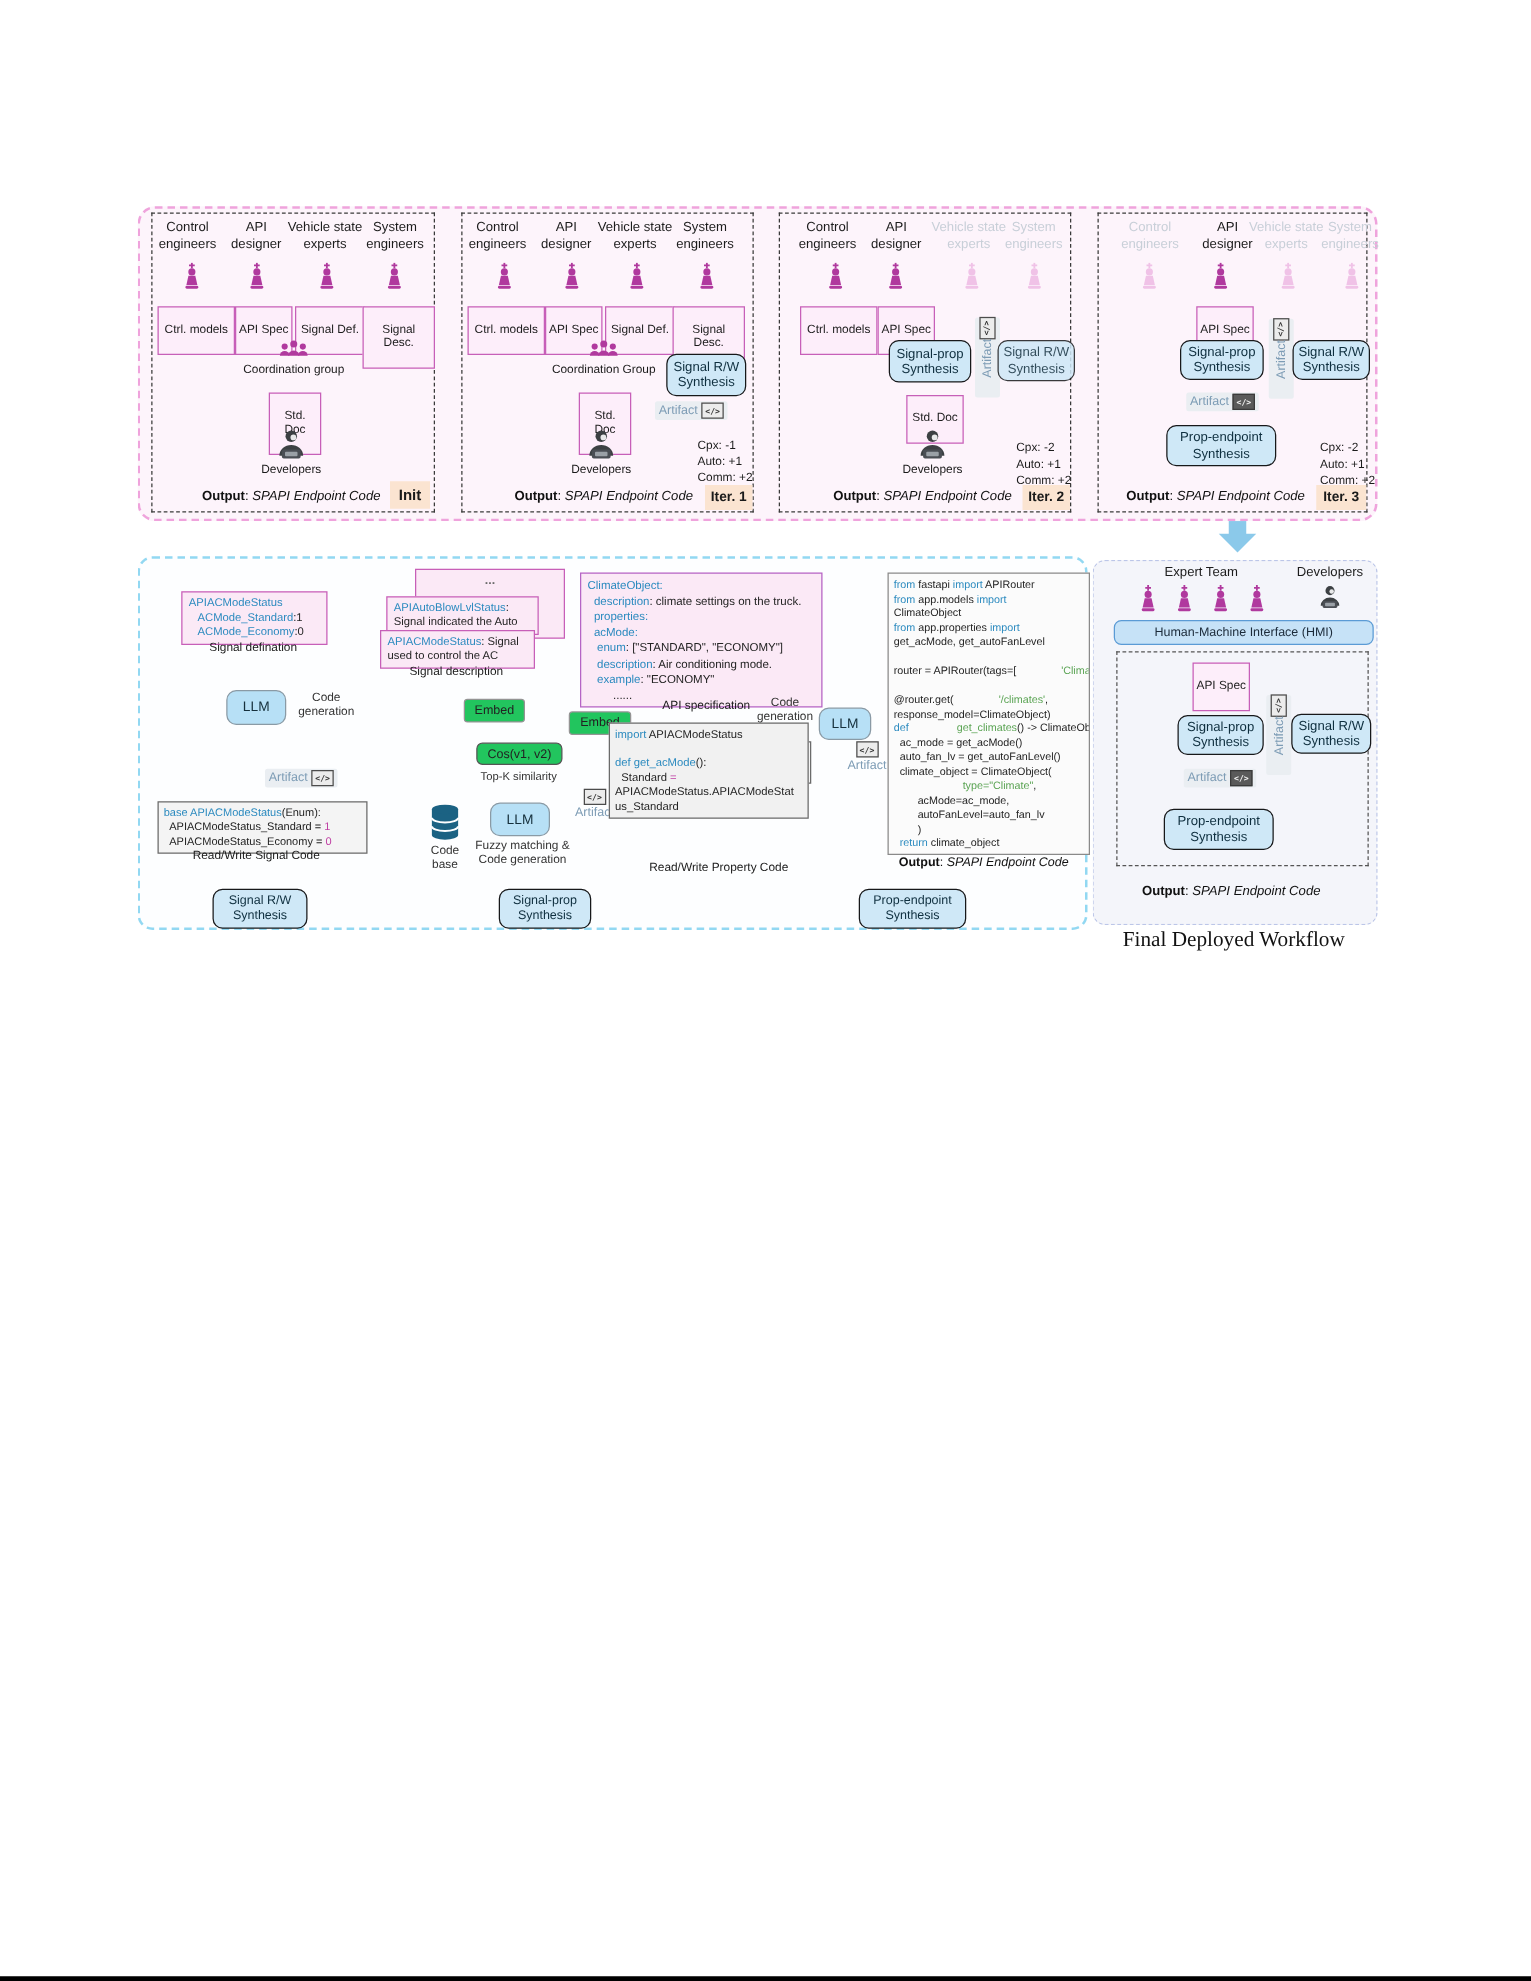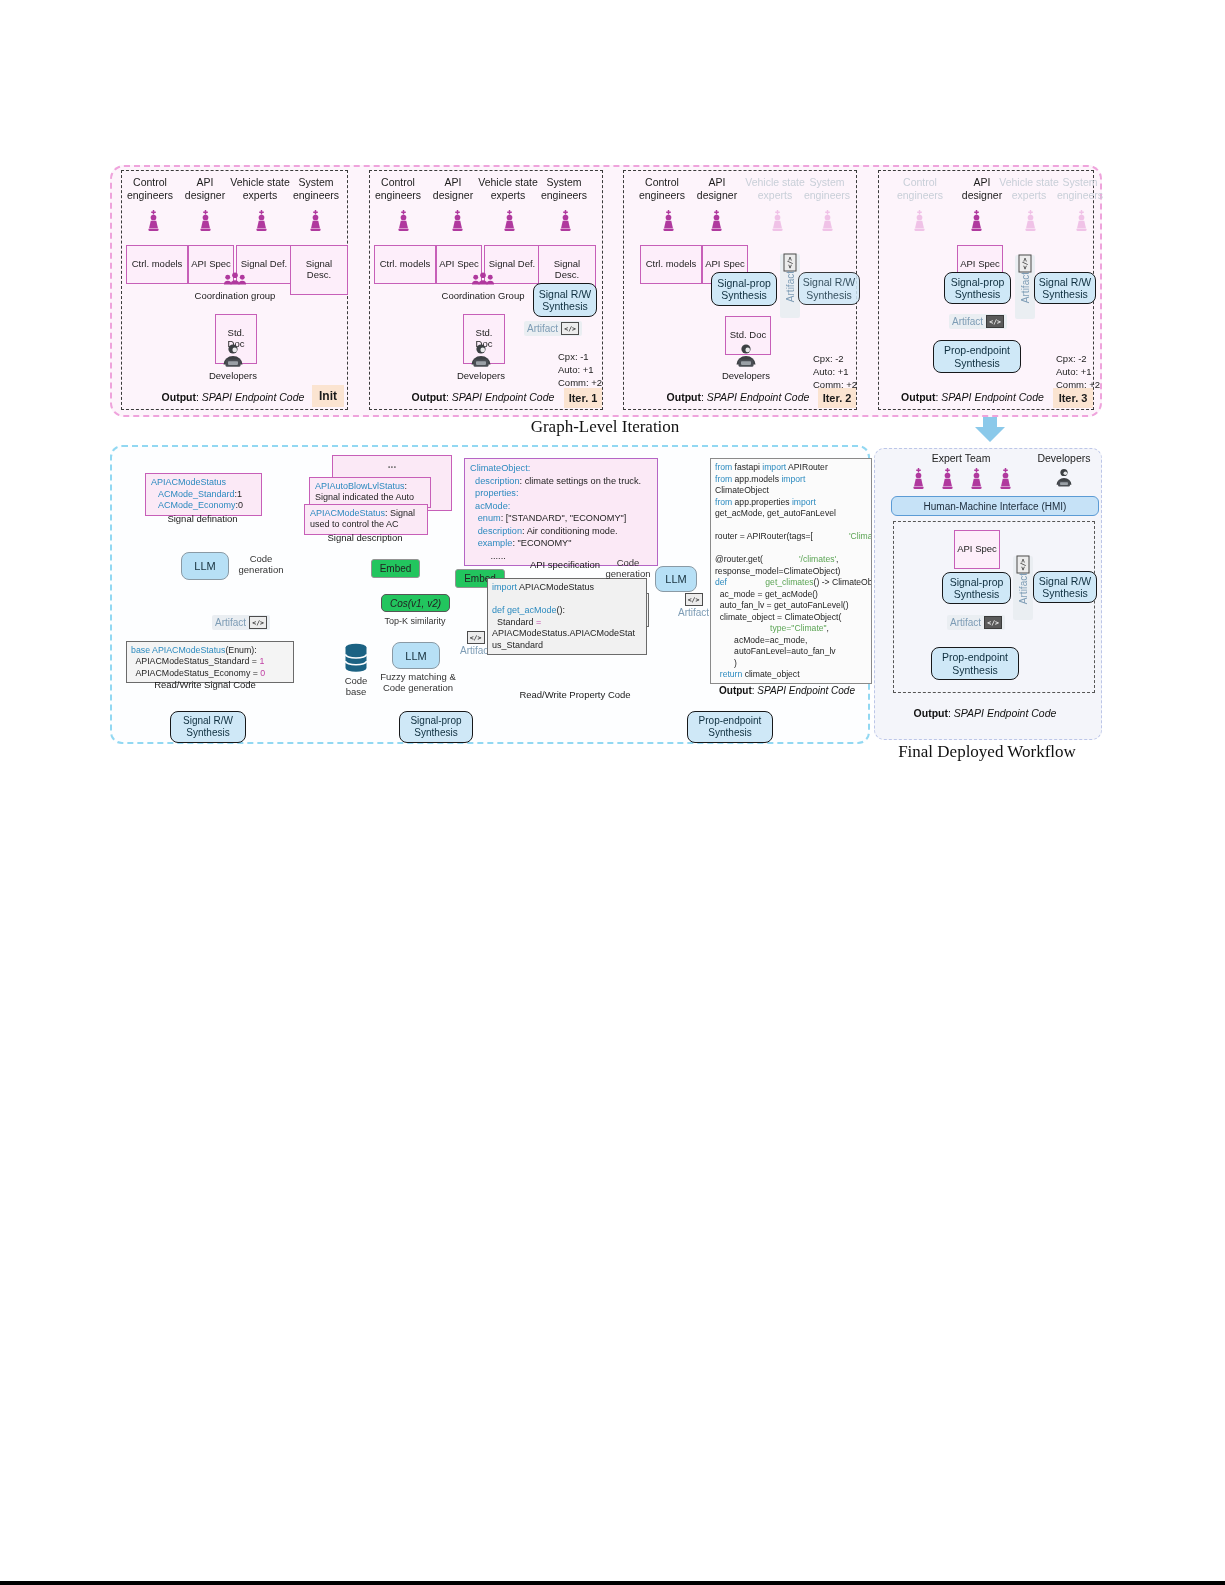--- a/index.html
+++ b/index.html
@@ -377,21 +377,20 @@
 </div>
 <div class="abs synth" style="left:933px;top:340px;width:86px;height:31px;">Prop-endpoint Synthesis</div>
 <div class="abs stats" style="left:1056px;top:352px;width:60px;">
   <div>Cpx: -2</div>
   <div>Auto: +1</div>
   <div>Comm: +2</div>
 </div>
 <div class="abs outline" style="left:885px;top:391px;width:175px;"><b>Output</b>: <i>SPAPI Endpoint Code</i></div>
 <div class="abs badge" style="left:1053px;top:388px;width:40px;height:20px;">Iter. 3</div>
 
-<div class="abs serif-cap" style="left:110px;top:417px;width:990px;">Graph-Level Iteration</div>
 
 <div class="abs dash-cyan" style="left:110px;top:445px;width:756px;height:295px;"></div>
 
 <div class="abs pinkcode" style="left:145px;top:473px;width:105px;font-size:9px;line-height:1.3;">
       <div class="cl"><span class="kw">APIACModeStatus</span></div>
       <div class="cl"><span class="kw">   ACMode_Standard</span><span class="pl">:1</span></div>
       <div class="cl"><span class="kw">   ACMode_Economy</span><span class="pl">:0</span></div>
     </div>
 <div class="abs cap" style="left:150px;top:514px;width:105px;">Signal defination</div>
 
@@ -416,21 +415,21 @@
       <div class="cl"><span class="pl">Signal indicated the Auto</span></div>
     </div>
 <div class="abs pinkcode" style="left:304px;top:504px;width:112px;font-size:9px;line-height:1.25;border-width:1.6px;">
       <div class="cl"><span class="kw">APIACModeStatus</span><span class="pl">: Signal</span></div>
       <div class="cl"><span class="pl">used to control the AC</span></div>
     </div>
 <div class="abs cap" style="left:310px;top:533px;width:110px;">Signal description</div>
 
 <div class="abs graybox" style="left:371px;top:559px;width:47px;height:17px;">Embed</div>
 <div class="abs graybox" style="left:455px;top:569px;width:48px;height:17px;">Embed</div>
-<div class="abs graybox" style="left:381px;top:594px;width:67px;height:16px;border-color:#555;border-radius:5px;font-style:italic;">Cos(v1, v2)</div>
+<div class="abs graybox" style="left:381px;top:594px;width:67px;height:16px;border-color:#555;border-radius:5px;">Cos(v1, v2)</div>
 <div class="abs small-label" style="left:383px;top:616px;width:64px;font-size:9px;">Top-K similarity</div>
 
 <svg class="abs" style="left:344px;top:643px;width:24px;height:30px;">
       <use href="#sym-db"></use>
     </svg>
 <div class="abs small-label" style="left:337px;top:675px;width:38px;">Code base</div>
 <div class="abs llm" style="left:392px;top:642px;width:46px;height:25px;">LLM</div>
 <div class="abs small-label" style="left:370px;top:671px;width:96px;">Fuzzy matching &amp; Code generation</div>
 
 <div class="abs" style="left:460px;top:631px;">

